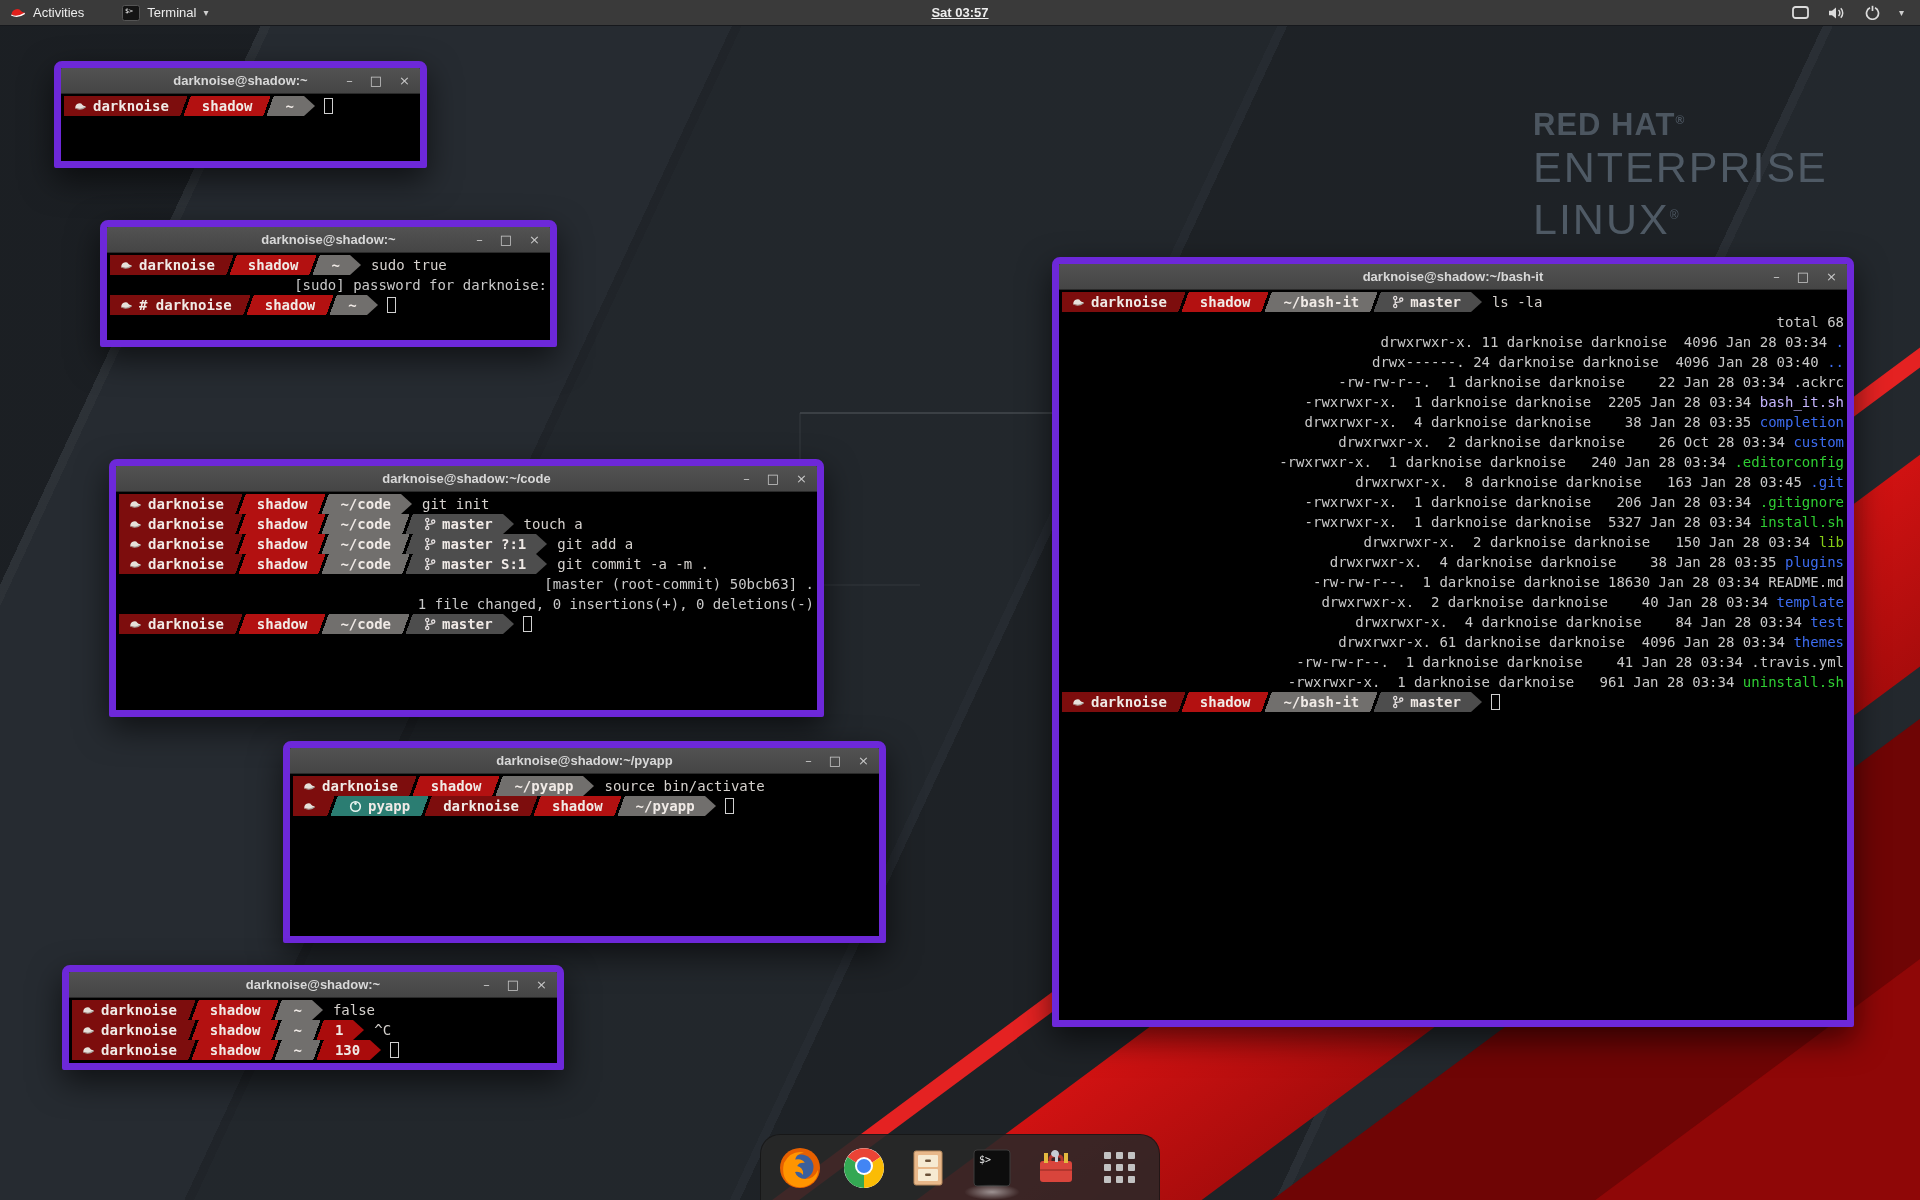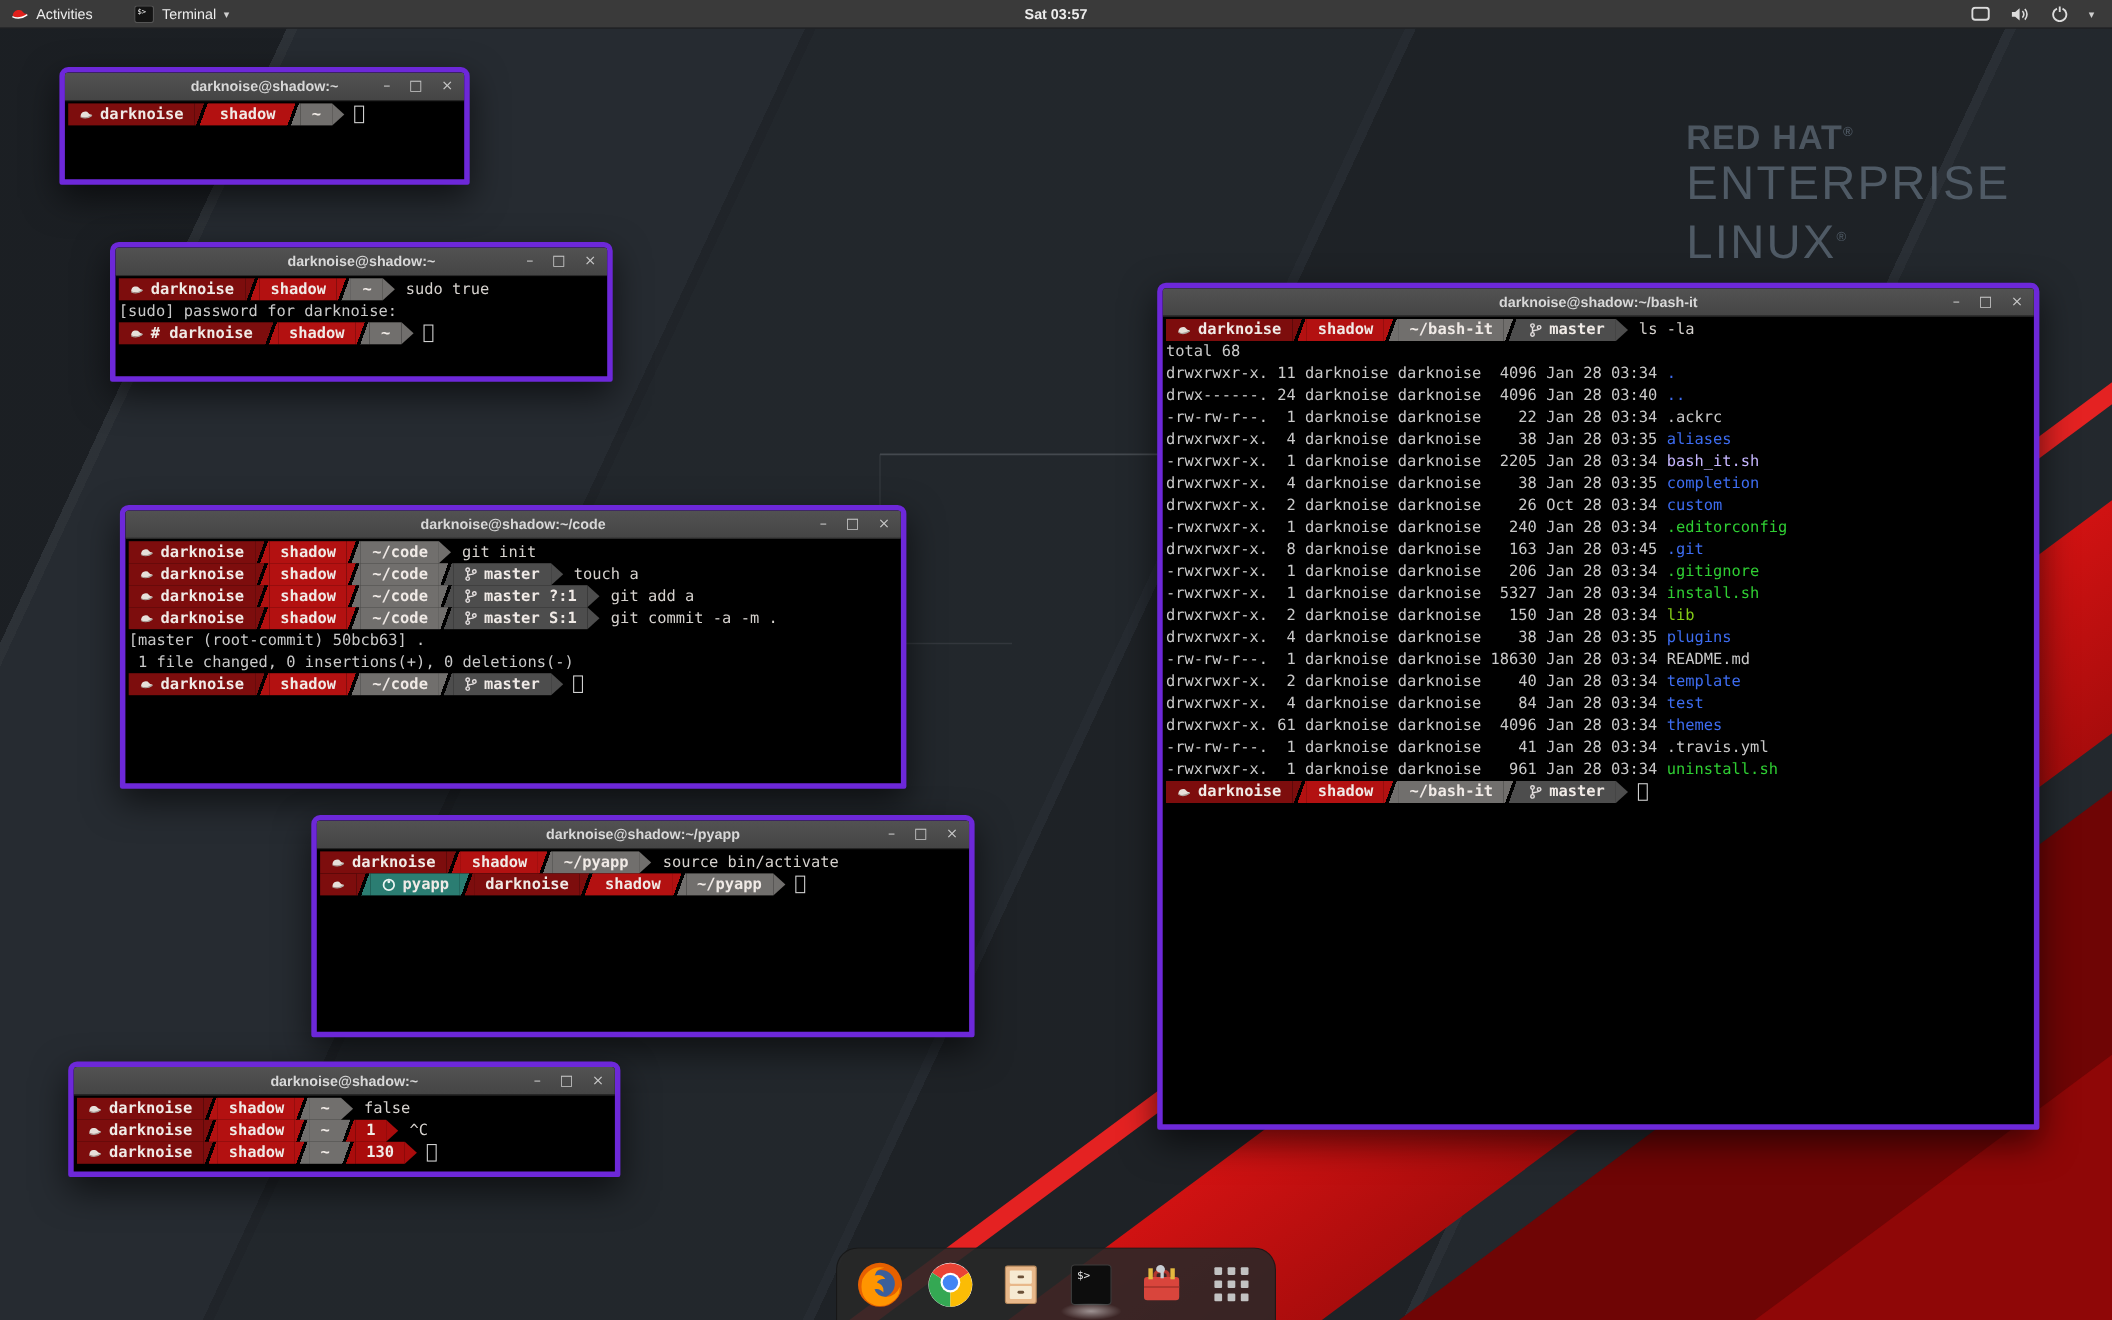--- a/index.html
+++ b/index.html
@@ -23,27 +23,27 @@
   .brand { position:absolute; left:1533px; top:102px; color:#4c5660; z-index:2; }
   .brand .rh  { font-weight:bold; font-size:31px; letter-spacing:1px; line-height:36px; }
   .brand .big { font-size:43px; letter-spacing:2px; line-height:48px; color:#4f5a65; }
   .brand sup  { font-size:12px; }
 
   
   .topbar { position:absolute; top:0; left:0; right:0; height:26px; background:#3a3a3a;
     border-bottom:1px solid #16181c; display:flex; align-items:center; z-index:50; color:#ededed; font-size:13px; }
   .tb-btn { display:flex; align-items:center; gap:7px; height:100%; padding:0 10px; cursor:default; }
   .tb-app { margin-left:18px; }
-  .tb-clock { position:absolute; left:50%; transform:translateX(-50%); font-weight:bold; }
+  .tb-clock { position:absolute; left:50%; transform:translateX(-50%); font-weight:bold;text-decoration:underline; }
   .tb-right { margin-left:auto; display:flex; align-items:center; gap:19px; padding-right:16px; height:100%; }
   .chev { font-size:10px; color:#cfcfcf; }
 
   
-  .window { position:absolute; background:#000; border:5px solid #6d28d9; border-radius:8px 8px 2px 2px;
-    box-shadow:0 12px 32px rgba(0,0,0,.6); overflow:hidden; z-index:10; }
+  .window { position:absolute; background:#000; border:7px solid #6d28d9; border-radius:8px 8px 2px 2px;
+    box-shadow:0 12px 32px rgba(0,0,0,.6); overflow:hidden; z-index:10;text-align:right; }
   .titlebar { height:26px; background:linear-gradient(#525252,#454545); border-bottom:1px solid #2a2a2a;
     display:flex; align-items:center; justify-content:center; position:relative; }
   .titlebar .title { font-weight:bold; font-size:13px; color:#d8d8d8; }
   .winbtns { position:absolute; right:10px; top:0; height:100%; display:flex; align-items:center; gap:17px; }
   .wbtn { color:#c8c8c8; font-size:13px; line-height:1; font-family:"DejaVu Sans",sans-serif; }
 
   .term { padding:2px 3px; font:14px/20px "DejaVu Sans Mono",monospace; color:#c9c9c9; }
   .tline { height:20px; }
   .orow { white-space:pre; }
   .prow { display:flex; align-items:stretch; }
@@ -543,21 +543,20 @@
             </span>
             <span class="stext">master</span>
           </span>
           <span class="parrow" style="border-left-color: rgb(77, 77, 77);"></span>
           <span class="cmd">ls -la</span>
         </div>
         <div class="tline orow"><span>total 68</span></div>
         <div class="tline orow"><span>drwxrwxr-x. 11 darknoise darknoise  4096 Jan 28 03:34 </span><span style="color: rgb(61, 108, 240);">.</span></div>
         <div class="tline orow"><span>drwx------. 24 darknoise darknoise  4096 Jan 28 03:40 </span><span style="color: rgb(61, 108, 240);">..</span></div>
         <div class="tline orow"><span>-rw-rw-r--.  1 darknoise darknoise    22 Jan 28 03:34 </span><span>.ackrc</span></div>
-        <div class="tline orow"><span>drwxrwxr-x.  4 darknoise darknoise    38 Jan 28 03:35 </span><span style="color: rgb(61, 108, 240);">aliases</span></div>
         <div class="tline orow"><span>-rwxrwxr-x.  1 darknoise darknoise  2205 Jan 28 03:34 </span><span style="color: #c4b5fd;">bash_it.sh</span></div>
         <div class="tline orow"><span>drwxrwxr-x.  4 darknoise darknoise    38 Jan 28 03:35 </span><span style="color: rgb(61, 108, 240);">completion</span></div>
         <div class="tline orow"><span>drwxrwxr-x.  2 darknoise darknoise    26 Oct 28 03:34 </span><span style="color: rgb(61, 108, 240);">custom</span></div>
         <div class="tline orow"><span>-rwxrwxr-x.  1 darknoise darknoise   240 Jan 28 03:34 </span><span style="color: rgb(47, 206, 51);">.editorconfig</span></div>
         <div class="tline orow"><span>drwxrwxr-x.  8 darknoise darknoise   163 Jan 28 03:45 </span><span style="color: rgb(61, 108, 240);">.git</span></div>
         <div class="tline orow"><span>-rwxrwxr-x.  1 darknoise darknoise   206 Jan 28 03:34 </span><span style="color: rgb(47, 206, 51);">.gitignore</span></div>
         <div class="tline orow"><span>-rwxrwxr-x.  1 darknoise darknoise  5327 Jan 28 03:34 </span><span style="color: rgb(47, 206, 51);">install.sh</span></div>
         <div class="tline orow"><span>drwxrwxr-x.  2 darknoise darknoise   150 Jan 28 03:34 </span><span style="color: #84cc16;">lib</span></div>
         <div class="tline orow"><span>drwxrwxr-x.  4 darknoise darknoise    38 Jan 28 03:35 </span><span style="color: rgb(61, 108, 240);">plugins</span></div>
         <div class="tline orow"><span>-rw-rw-r--.  1 darknoise darknoise 18630 Jan 28 03:34 </span><span>README.md</span></div>

